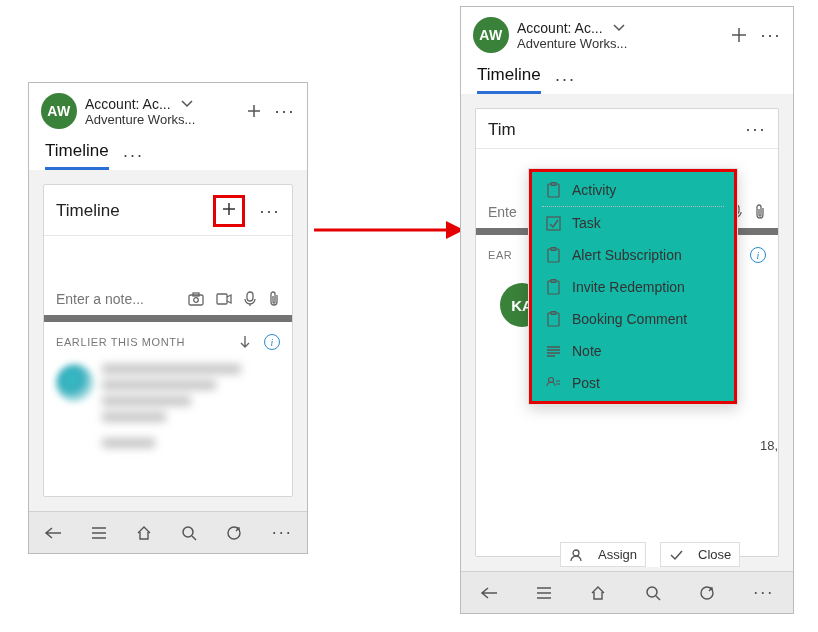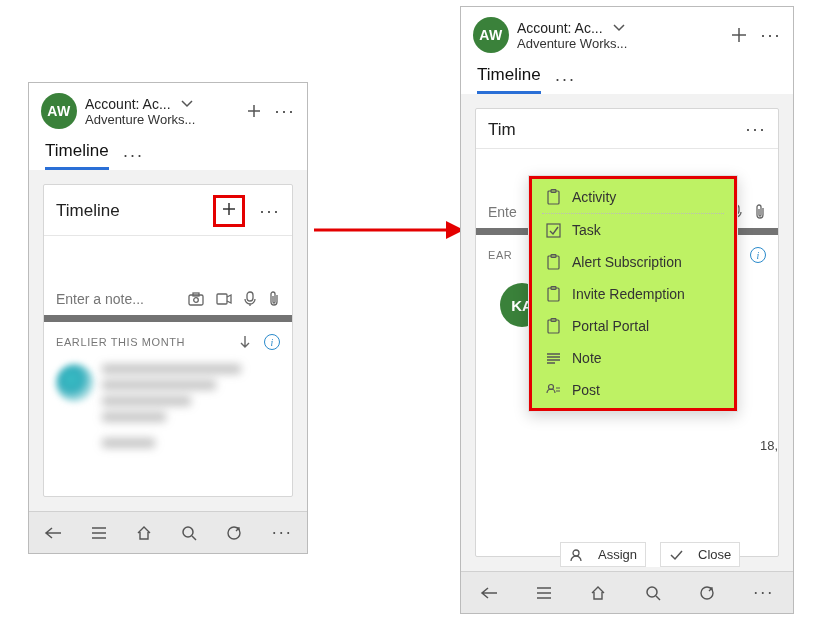--- a/index.html
+++ b/index.html
@@ -74,22 +74,22 @@
 }
 
 .bottombar {
   height: 42px; background: #e9e9e9; border-top: 1px solid #d0d0d0;
   display: flex; align-items: center; justify-content: space-around;
 }
 .bottombar .bicon { color: #555; }
 
 
 .dropdown {
-  position: absolute; top: 175px; left: 528px; width: 210px;
-  background: #bef264; box-shadow: 0 4px 14px rgba(0,0,0,.18);
+  position: absolute; top: 168px; left: 528px; width: 210px;
+  background: #14b8a6; box-shadow: 0 4px 14px rgba(0,0,0,.18);
   border: 1px solid #e0e0e0;
 }
 .dd-outline { border: 3px solid #e40000; padding: 2px 0; }
 .dd-item { display: flex; align-items: center; gap: 10px; padding: 8px 12px; font-size: 14px; color: #333; cursor: pointer; }
 .dd-sep { border-top: 1px dotted #bbb; margin: 0 10px; }
 .dd-icon { width: 18px; display: flex; justify-content: center; }
 
 .quick-actions {
   position: absolute; left: 560px; top: 542px; display: flex; gap: 14px; background: #fff;
 }
@@ -380,21 +380,21 @@
         </span>
         <span>Invite Redemption</span>
       </div>
       <div class="dd-item">
         <span class="dd-icon">
           <svg width="15" height="16">
             <rect x="2" y="2" width="11" height="13" rx="1" fill="none" stroke="#555" stroke-width="1.2"></rect>
             <rect x="5" y="0.5" width="5" height="3" rx="1" fill="none" stroke="#555" stroke-width="1.2"></rect>
           </svg>
         </span>
-        <span>Portal Portal</span>
+        <span>Booking Comment</span>
       </div>
       <div class="dd-item">
         <span class="dd-icon">
           <svg width="15" height="13">
             <path d="M1 2 H14 M1 5 H14 M1 8 H14 M1 11 H9" stroke="#555" stroke-width="1.4"></path>
           </svg>
         </span>
         <span>Note</span>
       </div>
       <div class="dd-item">

